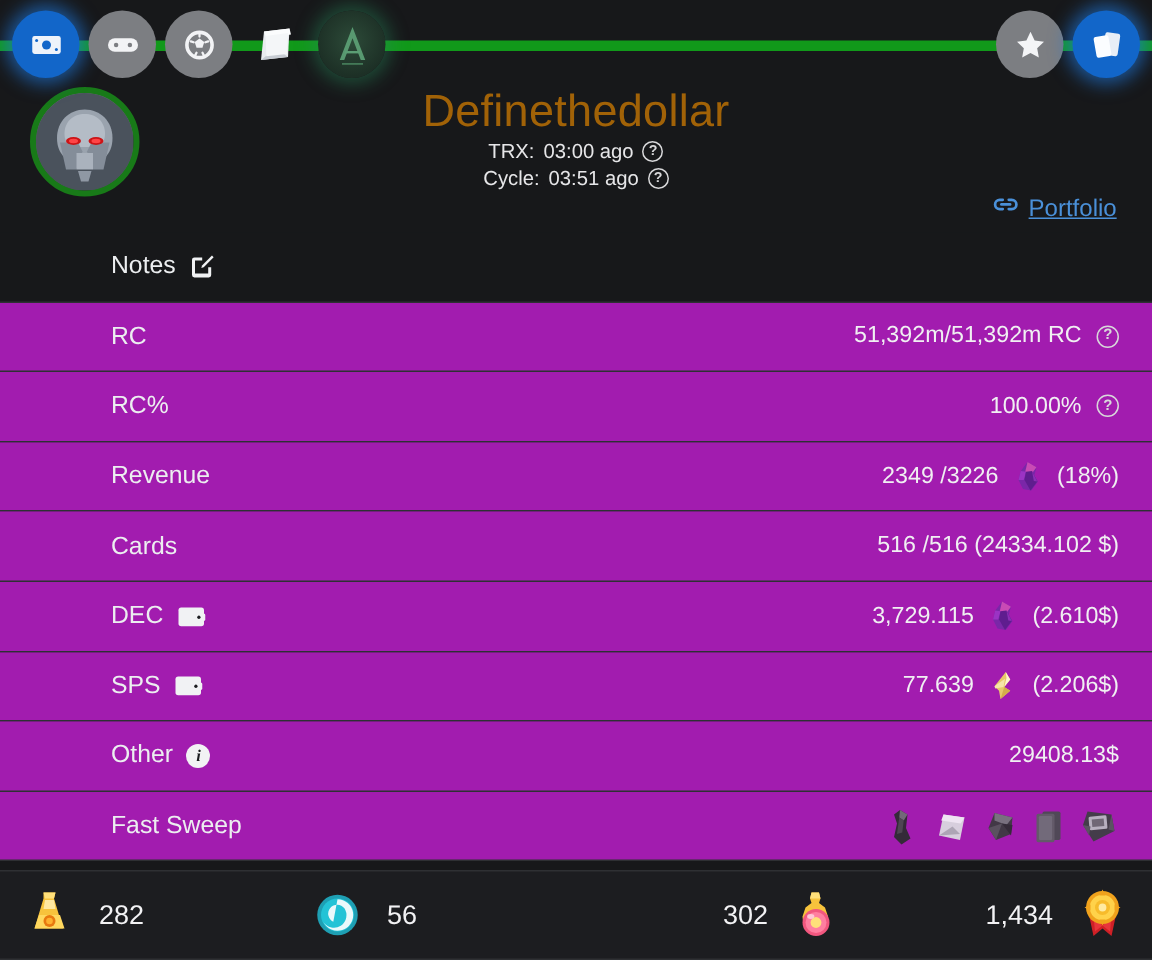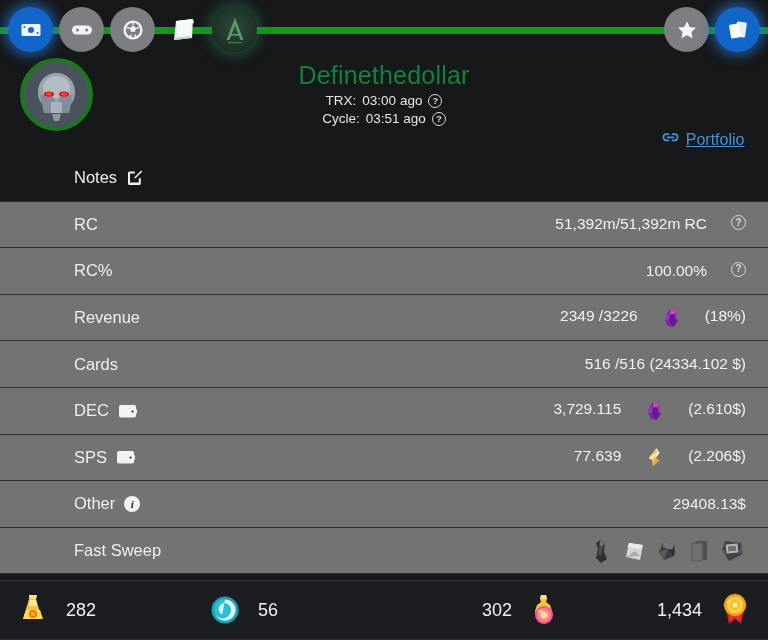--- a/index.html
+++ b/index.html
@@ -63,22 +63,22 @@
     background: radial-gradient(circle at 50% 40%, #8d96a3 0%, #5d6570 55%, #3a4049 100%);
     overflow: hidden;
   }
   .avatar svg { display:block; }
 
   .titleblock {
     position: absolute; left: 0; right: 0; top: 0;
     text-align: center;
   }
   .username {
-    font-size: 25px;
-    color: #15803d;
+    font-size: 30px;
+    color: #a16207;
     font-weight: 400;
     letter-spacing: 0.2px;
     line-height: 34px;
   }
   .timeline {
     font-size: 13.5px;
     color: #e6e6e8;
     line-height: 18px;
     display: flex; align-items: center; justify-content: center; gap: 6px;
   }
@@ -102,33 +102,33 @@
   }
   .linkrow svg { flex: 0 0 auto; }
 
   
   .rows { position: absolute; left: 0; right: 0; top: 155px; }
   .row {
     height: 46.6px;
     display: flex; align-items: center;
     padding: 0 22px 0 30px;
     border-bottom: 1px solid #2e3033;
-    background: #737373;
+    background: #a21caf;
   }
   .row:first-child { border-top: none; background: #17181a; }
   .row .label {
     font-size: 16.5px; color: #eceef0;
     display: flex; align-items: center; gap: 9px;
     white-space: nowrap;
     margin-left: 44px;
   }
   .row .value {
     margin-left: auto;
     font-size: 15.5px; color: #f0f0f2;
-    display: flex; align-items: flex-start; gap: 24px;
+    display: flex; align-items: center; gap: 10px;
     white-space: nowrap;
   }
   .value .qmark { width: 15px; height: 15px; font-size: 10px; }
   .icon-inline { display: inline-flex; align-items: center; }
 
   .infodot {
     display: inline-flex; align-items: center; justify-content: center;
     width: 16px; height: 16px; border-radius: 50%;
     background: #f2f2f4; color: #1c1d20;
     font-size: 11px; font-weight: 700; font-style: italic;

